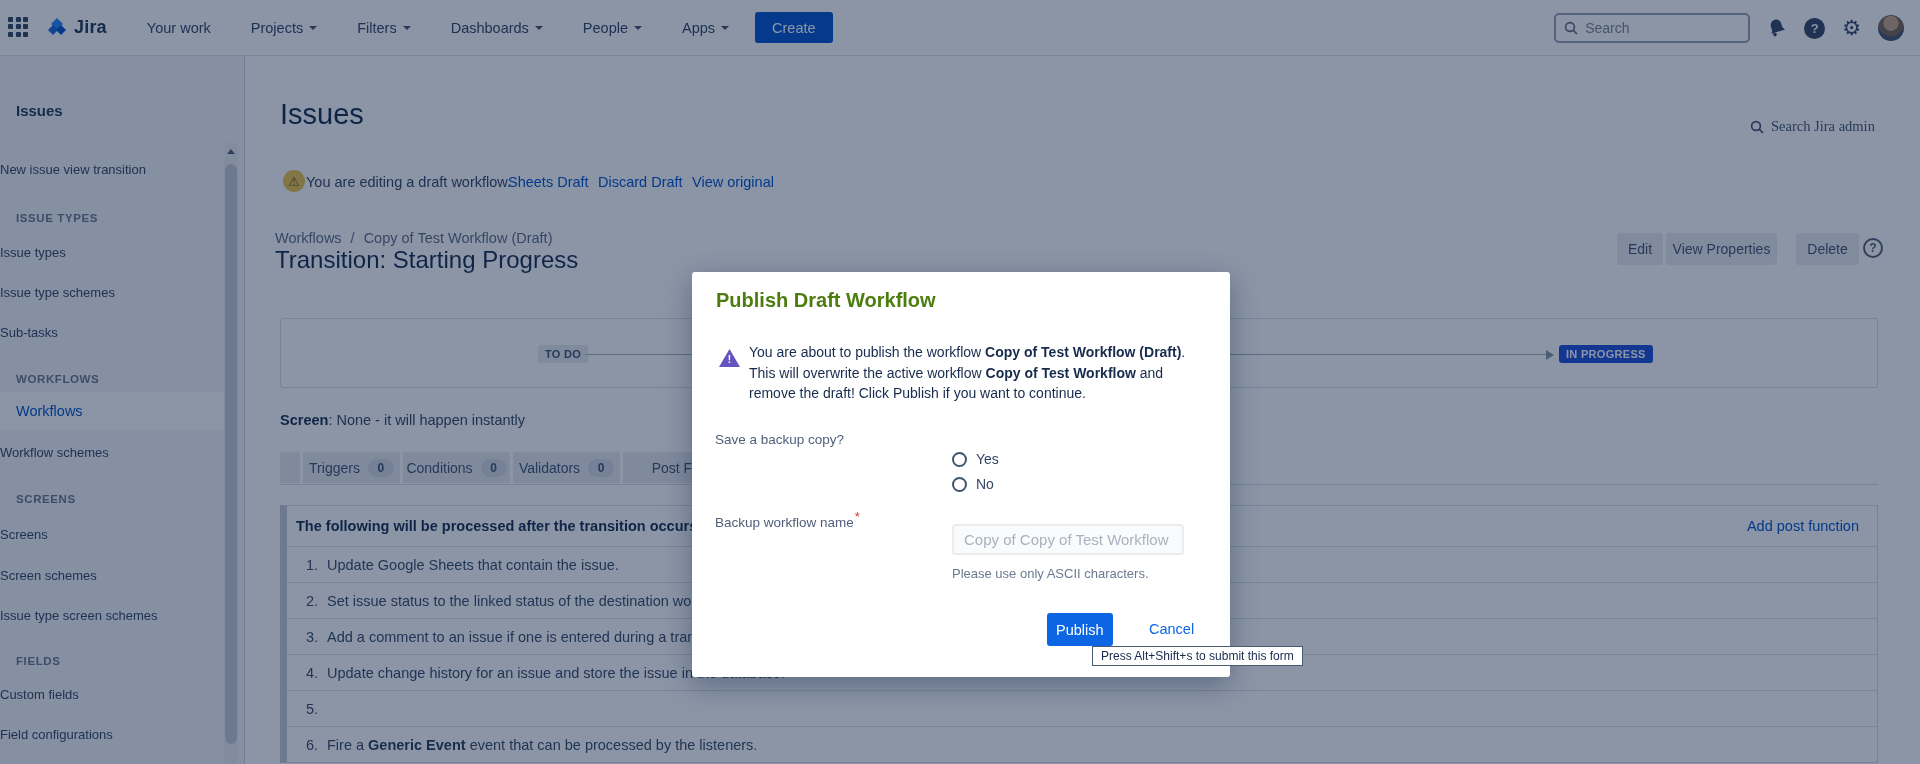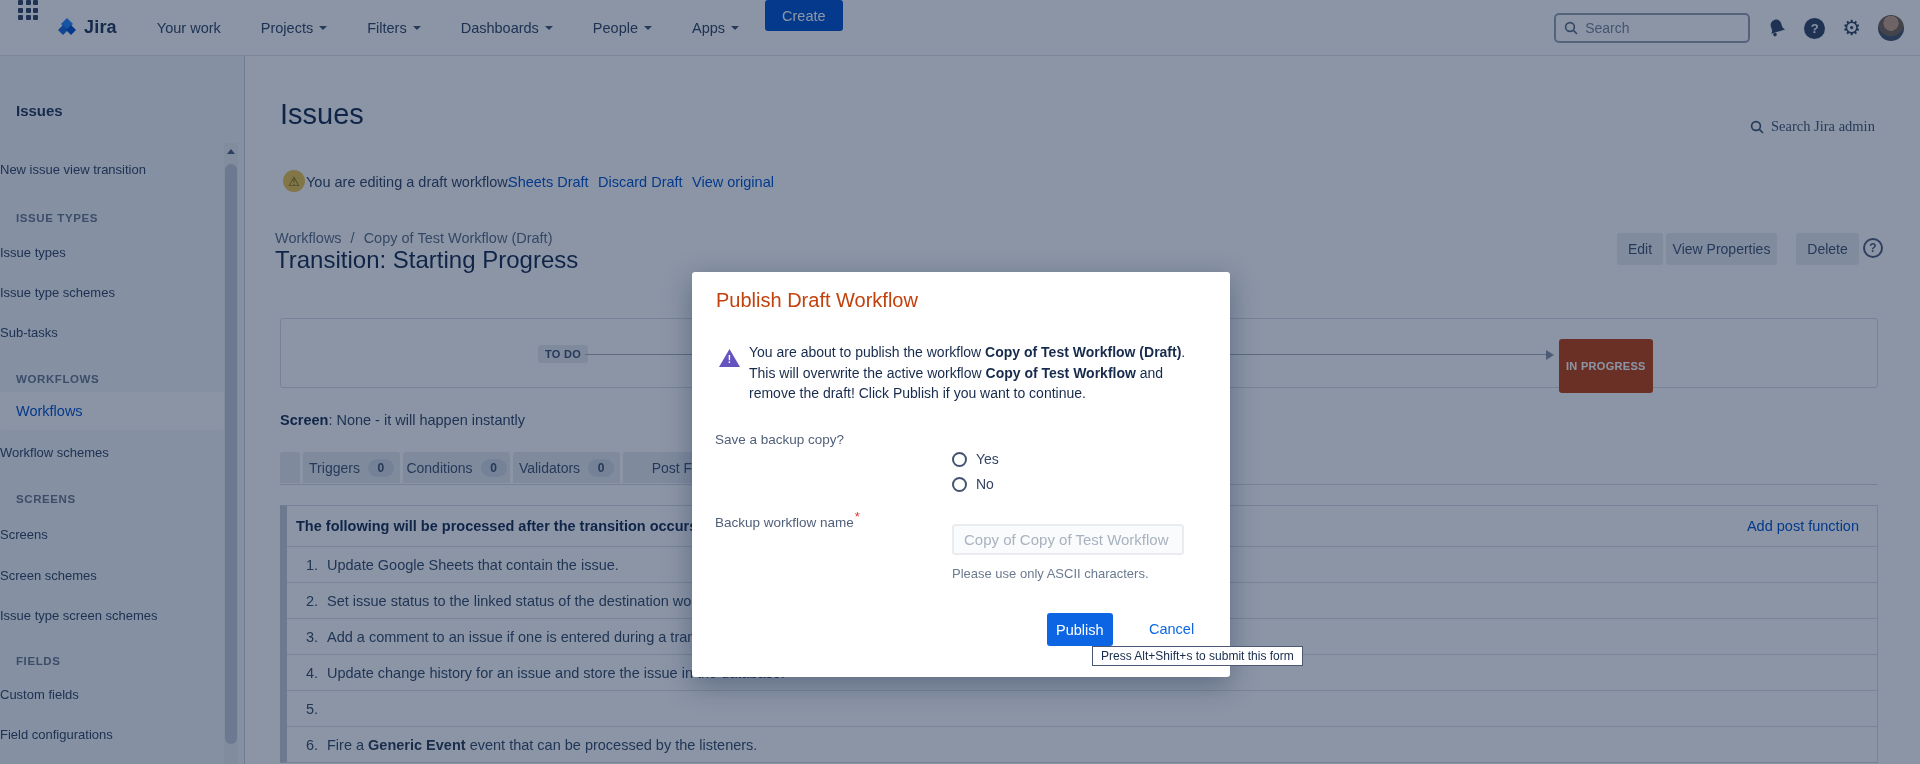--- a/index.html
+++ b/index.html
@@ -4,21 +4,21 @@
 <style>
   * { margin:0; padding:0; box-sizing:border-box; }
   html,body { background:#444; }
   #screen {
     position:relative; width:1920px; height:764px; overflow:hidden;
     background:#fff; font-family:"Liberation Sans", sans-serif; color:#172B4D;
   }
 
   
   .topnav { position:absolute; left:0; top:0; width:1920px; height:56px;
-    background:#FFFFFF; border-bottom:1px solid #DFE1E6; display:flex; padding:0 14px; }
+    background:#FFFFFF; border-bottom:1px solid #DFE1E6; display:flex; align-items:center; padding:0 4px; }
   .grid-icon { width:22px; height:22px; display:grid; grid-template-columns:repeat(3,5px); grid-template-rows:repeat(3,5px); gap:2.5px; margin:0 8px 0 4px; }
   .grid-icon span { background:#344563; border-radius:1px; }
   .logo { display:flex; align-items:center; gap:6px; margin-left:8px; }
   .logo-text { font-size:18px; font-weight:bold; color:#253858; letter-spacing:.2px; }
   .nav-item { display:flex; align-items:center; font-size:14.5px; color:#344563; margin-left:40px; cursor:pointer; }
   .chev { width:0; height:0; border-left:4px solid transparent; border-right:4px solid transparent; border-top:4px solid #44546F; margin-left:6px; display:inline-block; }
   .create-btn { margin-left:26px; height:31px; padding:0 17px; background:#0052CC; color:#fff;
     border:none; border-radius:3px; font-size:14.5px; font-family:inherit; cursor:pointer; }
   .nav-right { position:absolute; right:16px; top:13px; display:flex; align-items:center; gap:17px; }
   .nav-search { width:196px; height:30px; border:2px solid #98A1B0; border-radius:5px; background:transparent;
@@ -64,22 +64,22 @@
   .help-q { position:absolute; left:1618px; top:182px; width:20px; height:20px; border-radius:50%;
     border:2px solid #505F79; color:#505F79; font-size:12px; font-weight:bold;
     display:flex; align-items:center; justify-content:center; }
 
   .diagram { position:absolute; left:35px; top:262px; width:1598px; height:70px; border:1px solid #D8DCE2; border-radius:3px; }
   .loz-gray { position:absolute; left:257px; top:26px; background:#E8EAEE; color:#42526E;
     font-size:11px; font-weight:bold; padding:3px 7px; border-radius:3px; letter-spacing:.3px; }
   .d-line { position:absolute; left:304px; top:35px; width:961px; border-top:1px solid #A9B0BC; }
   .d-arrow { position:absolute; left:1265px; top:31px; width:0; height:0;
     border-top:5px solid transparent; border-bottom:5px solid transparent; border-left:8px solid #8993A4; }
-  .loz-blue { position:absolute; left:1278px; top:20px; background:#c2410c; color:#fff;
-    font-size:11px; font-weight:bold; padding:21px 7px; border-radius:3px; letter-spacing:.3px; }
+  .loz-blue { position:absolute; left:1278px; top:26px; background:#1d4ed8; color:#fff;
+    font-size:11px; font-weight:bold; padding:3px 7px; border-radius:3px; letter-spacing:.3px; }
 
   .screen-note { position:absolute; left:35px; top:356px; font-size:14.5px; color:#344563; }
   .screen-note b { color:#172B4D; }
 
   .tab { position:absolute; top:396px; height:31px; background:#E9EBEF; border-radius:3px 3px 0 0;
     display:flex; align-items:center; justify-content:center; gap:8px; font-size:14px; color:#42526E; cursor:pointer; }
   .tab .badge { background:#D5D9E0; border-radius:9px; height:18px; min-width:26px; padding:0 7px;
     display:flex; align-items:center; justify-content:center; font-size:12px; font-weight:bold; color:#42526E; }
   .panel-line { position:absolute; left:35px; top:428px; width:1598px; border-top:1px solid #D8DCE2; }
 
@@ -88,21 +88,21 @@
   .pf-head { height:40px; display:flex; align-items:center; justify-content:space-between; padding:0 18px 0 9px; }
   .pf-head .t { font-size:14.5px; font-weight:bold; color:#172B4D; }
   .pf-row { height:36px; border-top:1px solid #DCDFE4; display:flex; align-items:center; font-size:14.5px; color:#374B66; }
   .pf-row .n { width:21px; margin-left:19px; }
   .pf-row b { color:#2B3D54; }
 
   
   .dim { position:absolute; left:0; top:0; width:1920px; height:764px; background:rgba(9,30,66,0.47); z-index:40; }
   .modal { position:absolute; left:692px; top:272px; width:538px; height:405px; background:#fff; border-radius:3px;
     box-shadow:0 8px 28px rgba(9,30,66,0.35); z-index:50; }
-  .m-title { position:absolute; left:24px; top:17px; font-size:20px; font-weight:400; color:#c2410c; }
+  .m-title { position:absolute; left:24px; top:17px; font-size:20px; font-weight:700; color:#4d7c0f; }
   .m-warnicon { position:absolute; left:27px; top:77px; width:21px; height:18px;
     clip-path:polygon(50% 0,100% 100%,0 100%); background:#6554C0;
     display:flex; align-items:flex-end; justify-content:center; }
   .m-warnicon span { color:#fff; font-size:10px; font-weight:bold; line-height:1; padding-bottom:2px; }
   .m-text { position:absolute; left:57px; top:70px; width:472px; font-size:14px; line-height:20.5px; color:#172B4D; }
   .m-label { position:absolute; left:23px; font-size:13.5px; color:#505F79; }
   .m-radio { position:absolute; left:260px; display:flex; align-items:flex-end; gap:9px; cursor:pointer; }
   .m-radio .rc { width:15px; height:15px; border:2px solid #44546F; border-radius:50%; background:#fff; }
   .m-radio .rl { font-size:14px; color:#344563; }
   .m-req { color:#D93A2F; font-size:13px; vertical-align:super; margin-left:1px; }

